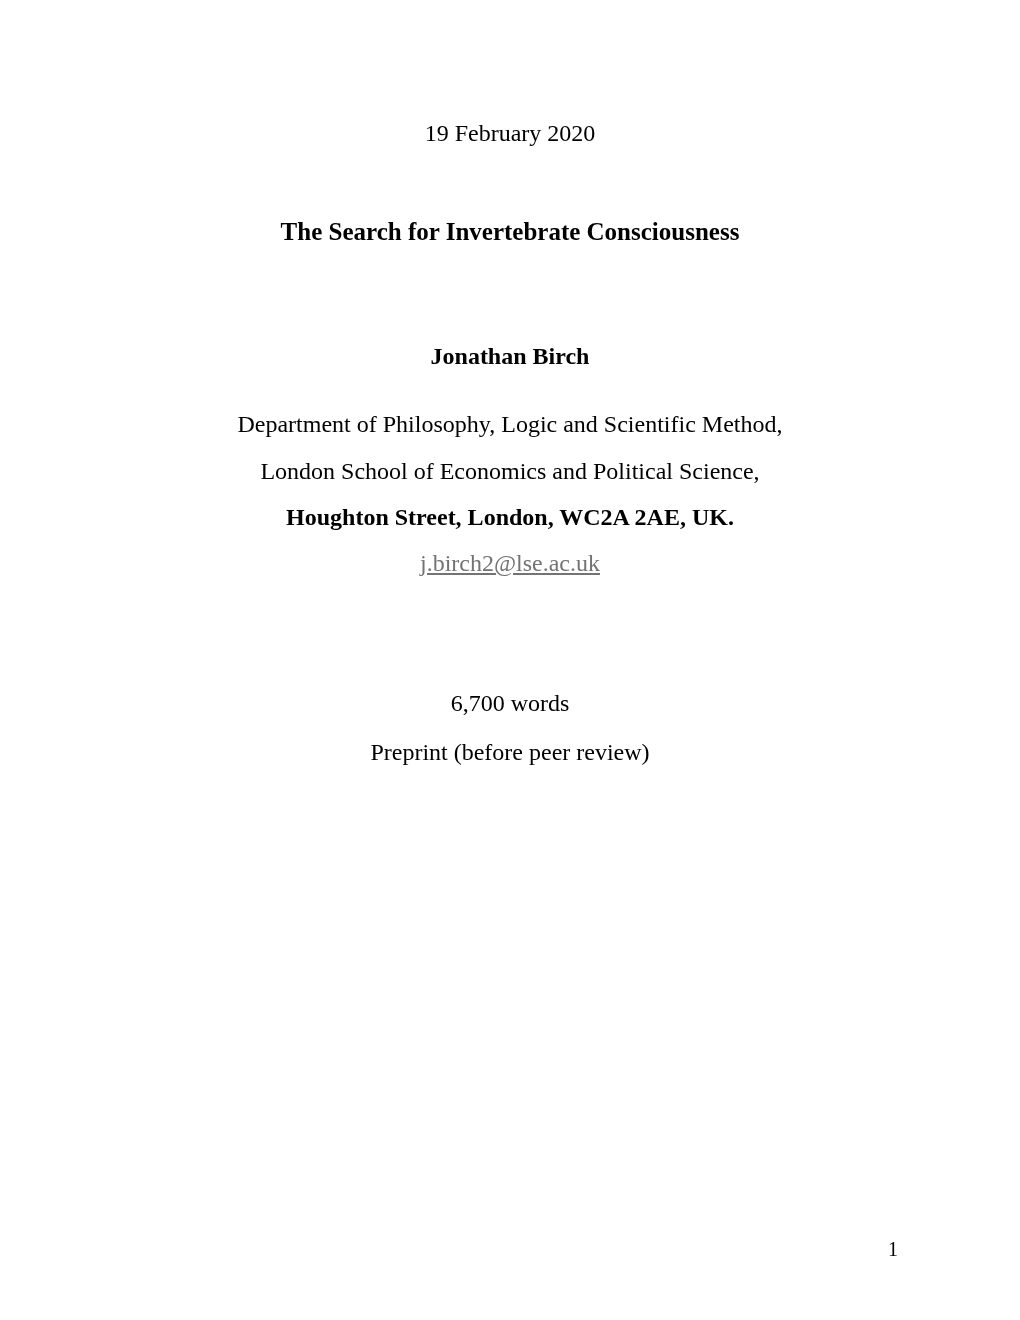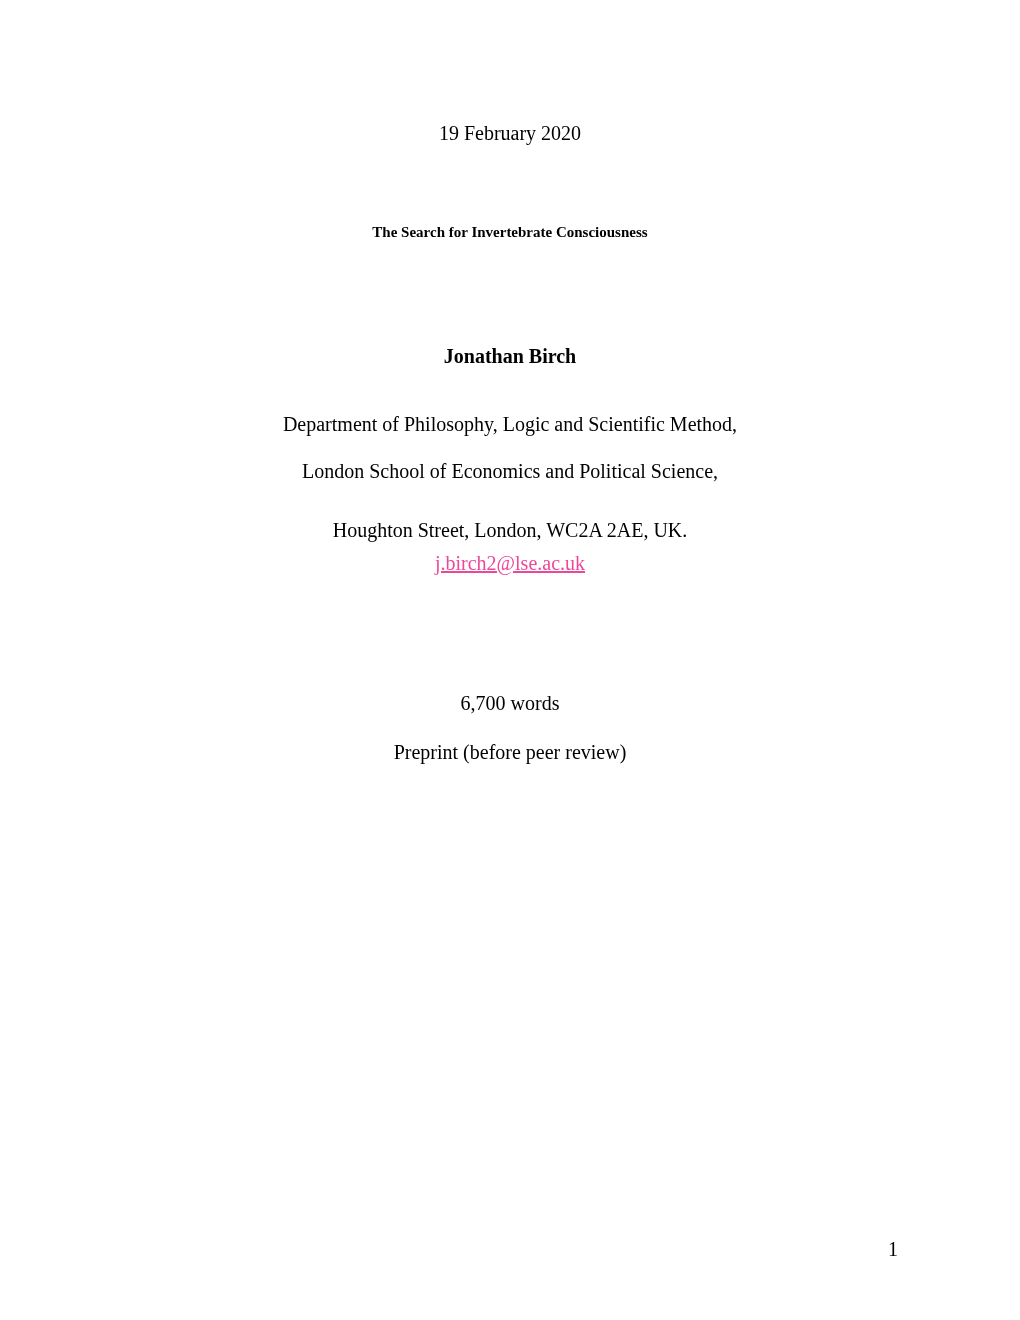--- a/index.html
+++ b/index.html
@@ -14,36 +14,36 @@
     background: #ffffff;
     font-family: "Liberation Serif", "DejaVu Serif", serif;
     color: #000000;
     overflow: hidden;
   }
   .line {
     position: absolute;
     left: 120px;
     right: 120px;
     text-align: center;
-    font-size: 20px;
+    font-size: 24px;
     line-height: 24px;
     white-space: nowrap;
   }
   .date      { top: 121px; }
-  .title     { top: 220px; font-size: 15px; font-weight: bold; }
+  .title     { top: 220px; font-size: 25px; font-weight: bold; }
   .author    { top: 320px; font-weight: bold; margin-top: 24px; }
   .aff1      { top: 412px; }
   .aff2      { top: 459px; }
-  .aff3      { top: 518px; }
+  .aff3      { top: 505px; font-weight: bold; }
   .email-line{ top: 551px; }
   .url-line  { top: 597px; }
   .words     { top: 691px; }
   .status    { top: 740px; }
   a.doc-link {
-    color: #ec4899;
+    color: #737373;
     text-decoration: underline;
     cursor: pointer;
   }
   .page-number {
     position: absolute;
     top: 1237px;
     right: 122px;
     font-size: 20px;
     line-height: 24px;
     text-align: right;

